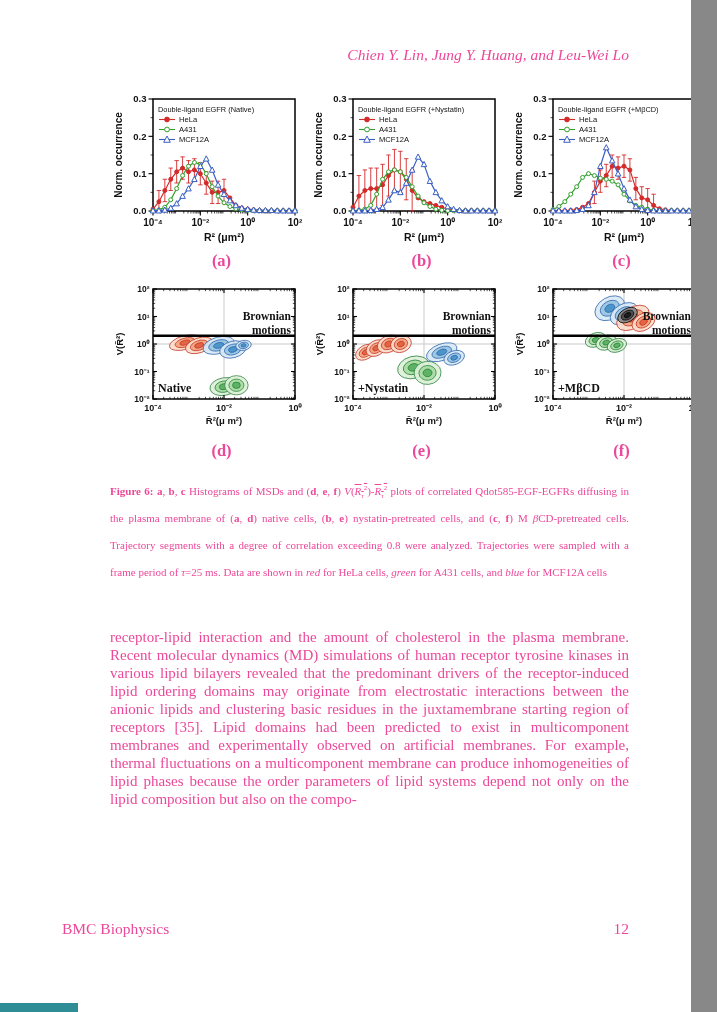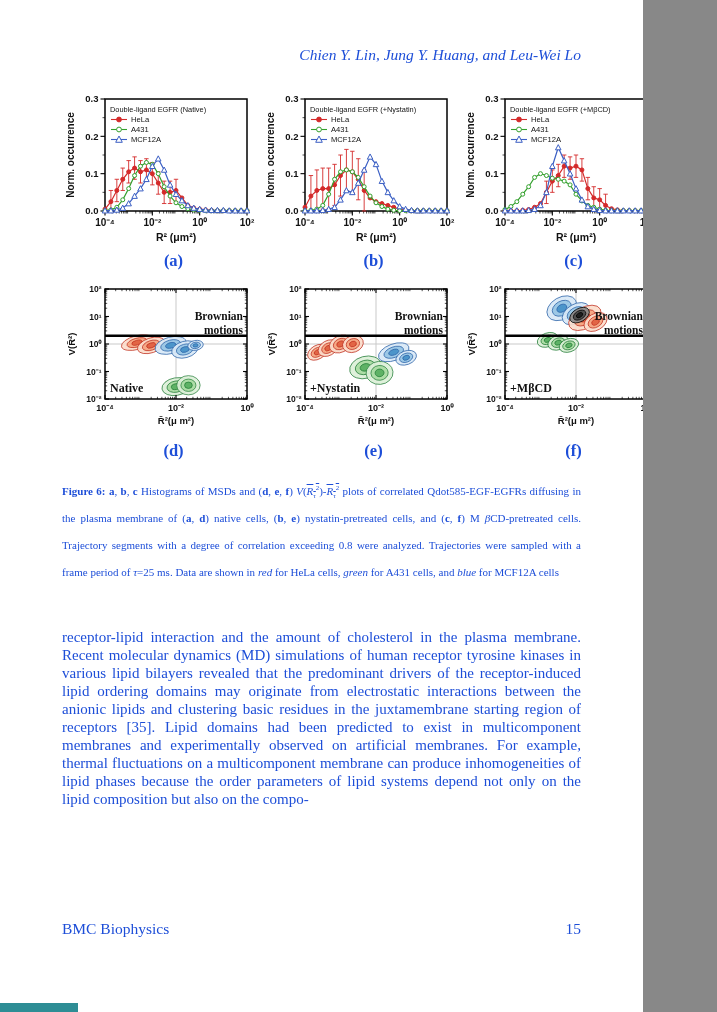--- a/index.html
+++ b/index.html
@@ -1,17 +1,17 @@
 <!DOCTYPE html>
 <html><head>
 <meta charset="utf-8">
 <style>
   html,body{margin:0;padding:0;background:#888;}
   .page{position:relative;width:643px;height:1012px;background:#ffffff;overflow:hidden;
-        font-family:"Liberation Serif",serif;color:#1d4ed8;}
+        font-family:"Liberation Serif",serif;color:#ec4899;padding-left:48px;}
   .author{margin:46px 62px 0 0;text-align:right;font-style:italic;font-size:15.5px;}
   .figure{margin:30px 0 0 62px;width:593px;}
   .prow{display:flex;gap:7px;}
   .prow2{margin-top:10px;}
   .panel{width:193px;}
   .plabel{text-align:center;padding-left:30px;font-weight:bold;font-size:16.5px;height:24px;line-height:22px;}
   .caption{margin:14px 62px 8px 62px;font-size:11px;line-height:27px;text-align:justify;}
   .body-text{margin:42px 62px 0 62px;font-size:15px;line-height:18px;text-align:justify;}
   .footer{position:absolute;top:920px;left:62px;right:62px;display:flex;justify-content:space-between;font-size:15.5px;}
   .accent-bar{position:absolute;left:0;bottom:0;width:78px;height:9px;}
@@ -1193,17 +1193,17 @@
       </div>
     </div>
   </div>
 
   <p class="caption" id="caption"><span class="b">Figure 6:</span><span> </span><span class="b">a</span><span>, </span><span class="b">b</span><span>, </span><span class="b">c</span><span> Histograms of MSDs and (</span><span class="b">d</span><span>, </span><span class="b">e</span><span>, </span><span class="b">f</span><span>) </span><span class="i">V</span><span>(</span><span class="i ov">R</span><span class="i sub ov">τ</span><span class="sup ov">2</span><span>)-</span><span class="i ov">R</span><span class="i sub ov">τ</span><span class="sup ov">2</span><span> plots of correlated Qdot585-EGF-EGFRs diffusing in the plasma membrane of (</span><span class="b">a</span><span>, </span><span class="b">d</span><span>) native cells, (</span><span class="b">b</span><span>, </span><span class="b">e</span><span>) nystatin-pretreated cells, and (</span><span class="b">c</span><span>, </span><span class="b">f</span><span>) M </span><span class="i">β</span><span>CD-pretreated cells. Trajectory segments with a degree of correlation exceeding 0.8 were analyzed. Trajectories were sampled with a frame period of </span><span class="i">τ</span><span>=25 ms. Data are shown in </span><span class="i">red</span><span> for HeLa cells, </span><span class="i">green</span><span> for A431 cells, and </span><span class="i">blue</span><span> for MCF12A cells</span></p>
 
   <p class="body-text">receptor-lipid interaction and the amount of cholesterol in the plasma membrane. Recent molecular dynamics (MD) simulations of human receptor tyrosine kinases in various lipid bilayers revealed that the predominant drivers of the receptor-induced lipid ordering domains may originate from electrostatic interactions between the anionic lipids and clustering basic residues in the juxtamembrane starting region of receptors [35]. Lipid domains had been predicted to exist in multicomponent membranes and experimentally observed on artificial membranes. For example, thermal fluctuations on a multicomponent membrane can produce inhomogeneities of lipid phases because the order parameters of lipid systems depend not only on the lipid composition but also on the compo-</p>
 
   <div class="footer">
     <span>BMC Biophysics</span>
-    <span>15</span>
+    <span>12</span>
   </div>
 
   <div class="accent-bar" style="background: rgb(46, 141, 149);"></div>
 </div>
 
 </body></html>

